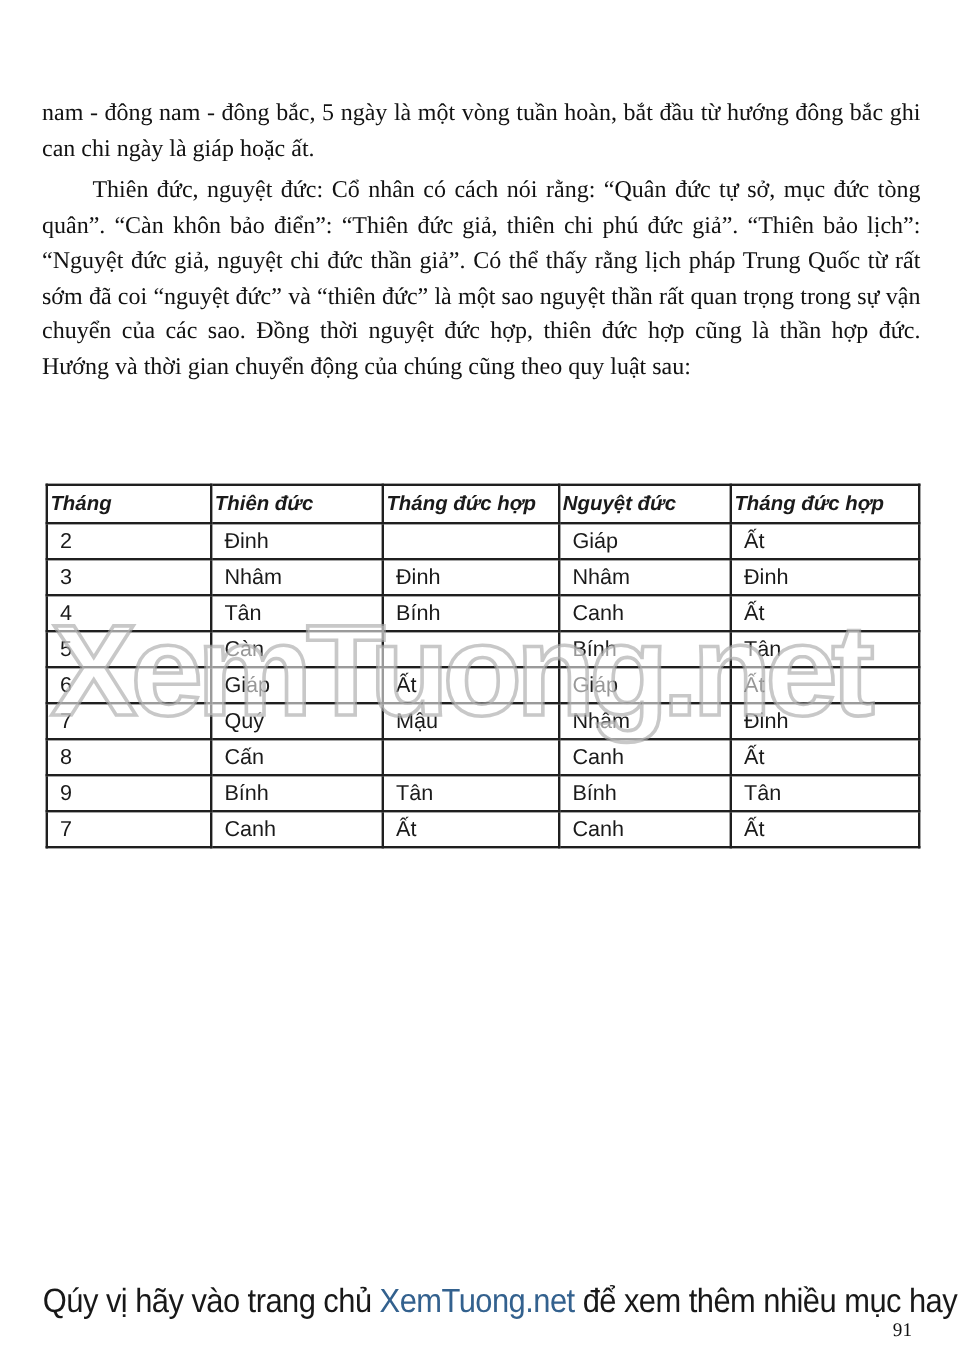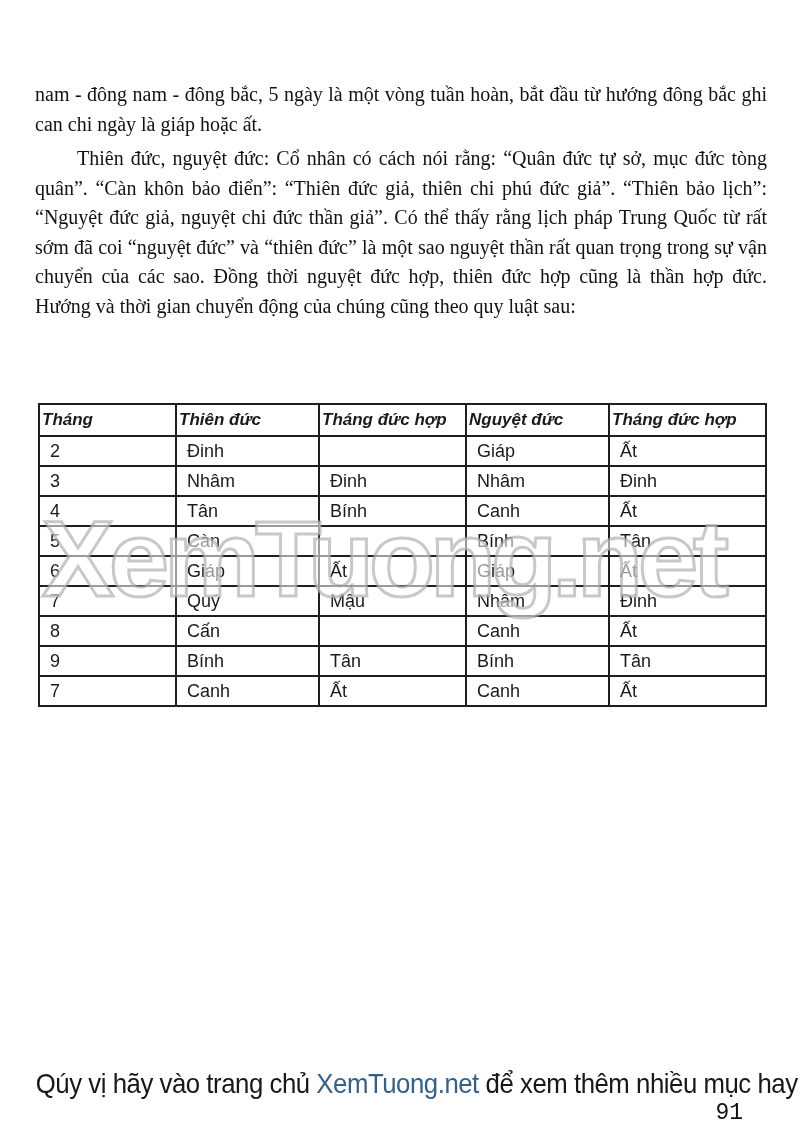--- a/index.html
+++ b/index.html
@@ -48,22 +48,22 @@
     position:absolute; left:0; top:1068px; width:800px; text-align:center;
     font-family:"Liberation Sans", sans-serif; font-size:28px; color:#181818;
   }
   .footer .squeeze {
     display:inline-block; transform:scaleX(0.92); transform-origin:center;
     white-space:nowrap; letter-spacing:-0.5px;
   }
   .footer .site-link { color:#33618e; text-decoration:none; cursor:pointer; }
 
   .page-number {
-    position:absolute; top:1100px; right:57px;
-    font-family:Liberation Mono, monospace; font-size:23px; color:#111;
+    position:absolute; top:1100px; right:40px;
+    font-family:Liberation Serif, serif; font-size:16px; color:#111;
   }
 </style>
 </head>
 <body>
 
 <div class="page">
 
   <div class="textblock">
     <p>nam - đông nam - đông bắc, 5 ngày là một vòng tuần hoàn, bắt đầu từ hướng đông bắc ghi can chi ngày là giáp hoặc ất.</p>
     <p class="indented">Thiên đức, nguyệt đức: Cổ nhân có cách nói rằng: “Quân đức tự sở, mục đức tòng quân”. “Càn khôn bảo điển”: “Thiên đức giả, thiên chi phú đức giả”. “Thiên bảo lịch”: “Nguyệt đức giả, nguyệt chi đức thần giả”. Có thể thấy rằng lịch pháp Trung Quốc từ rất sớm đã coi “nguyệt đức” và “thiên đức” là một sao nguyệt thần rất quan trọng trong sự vận chuyển của các sao. Đồng thời nguyệt đức hợp, thiên đức hợp cũng là thần hợp đức. Hướng và thời gian chuyển động của chúng cũng theo quy luật sau:</p>

